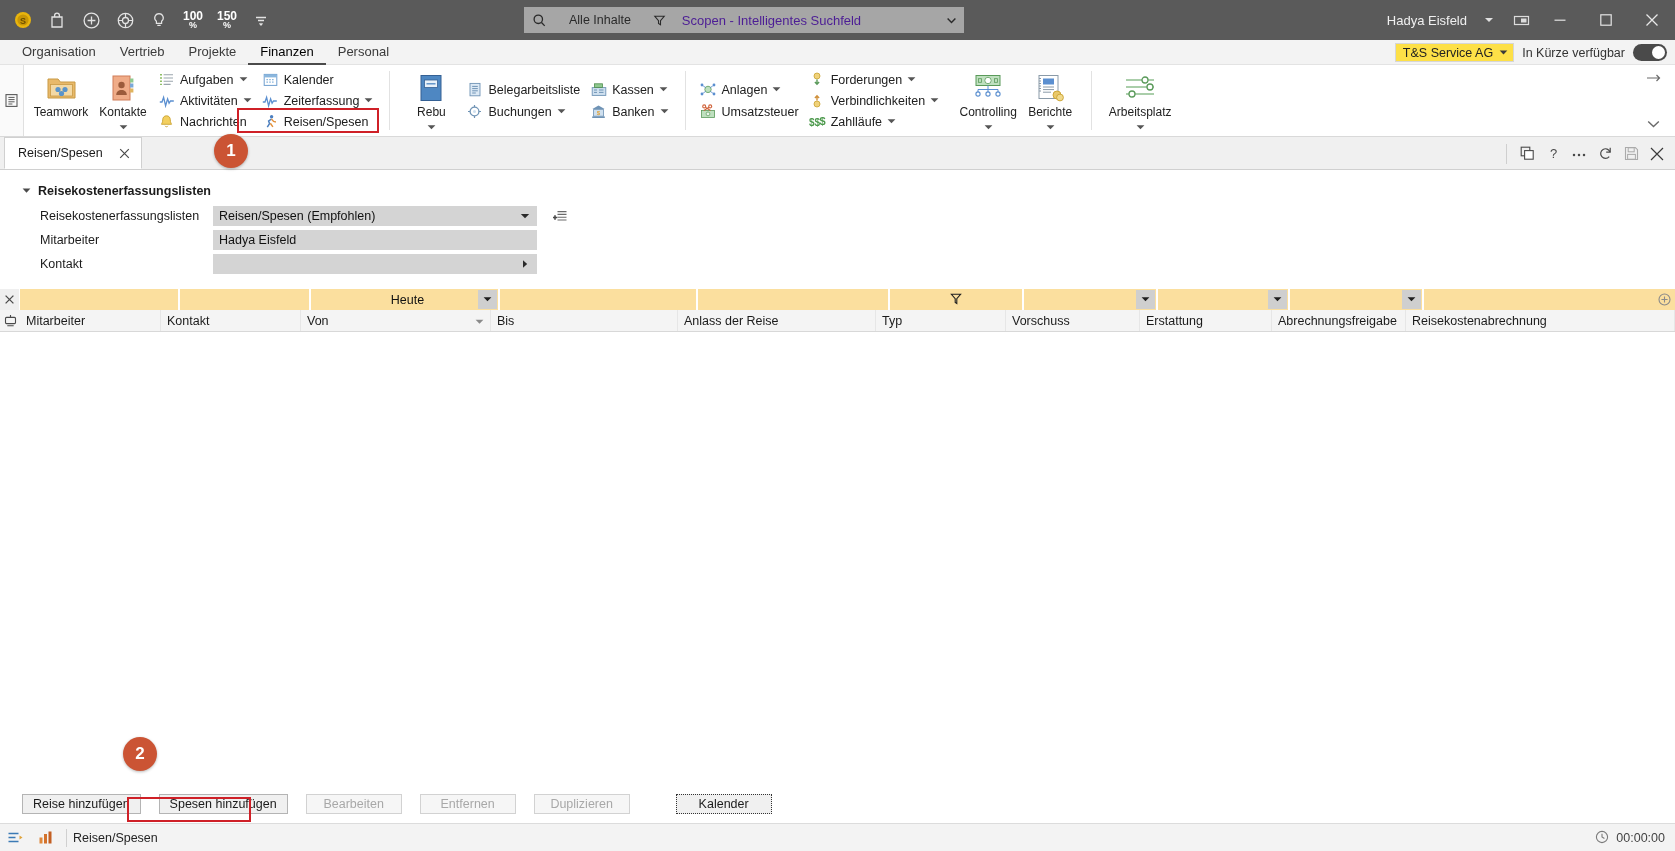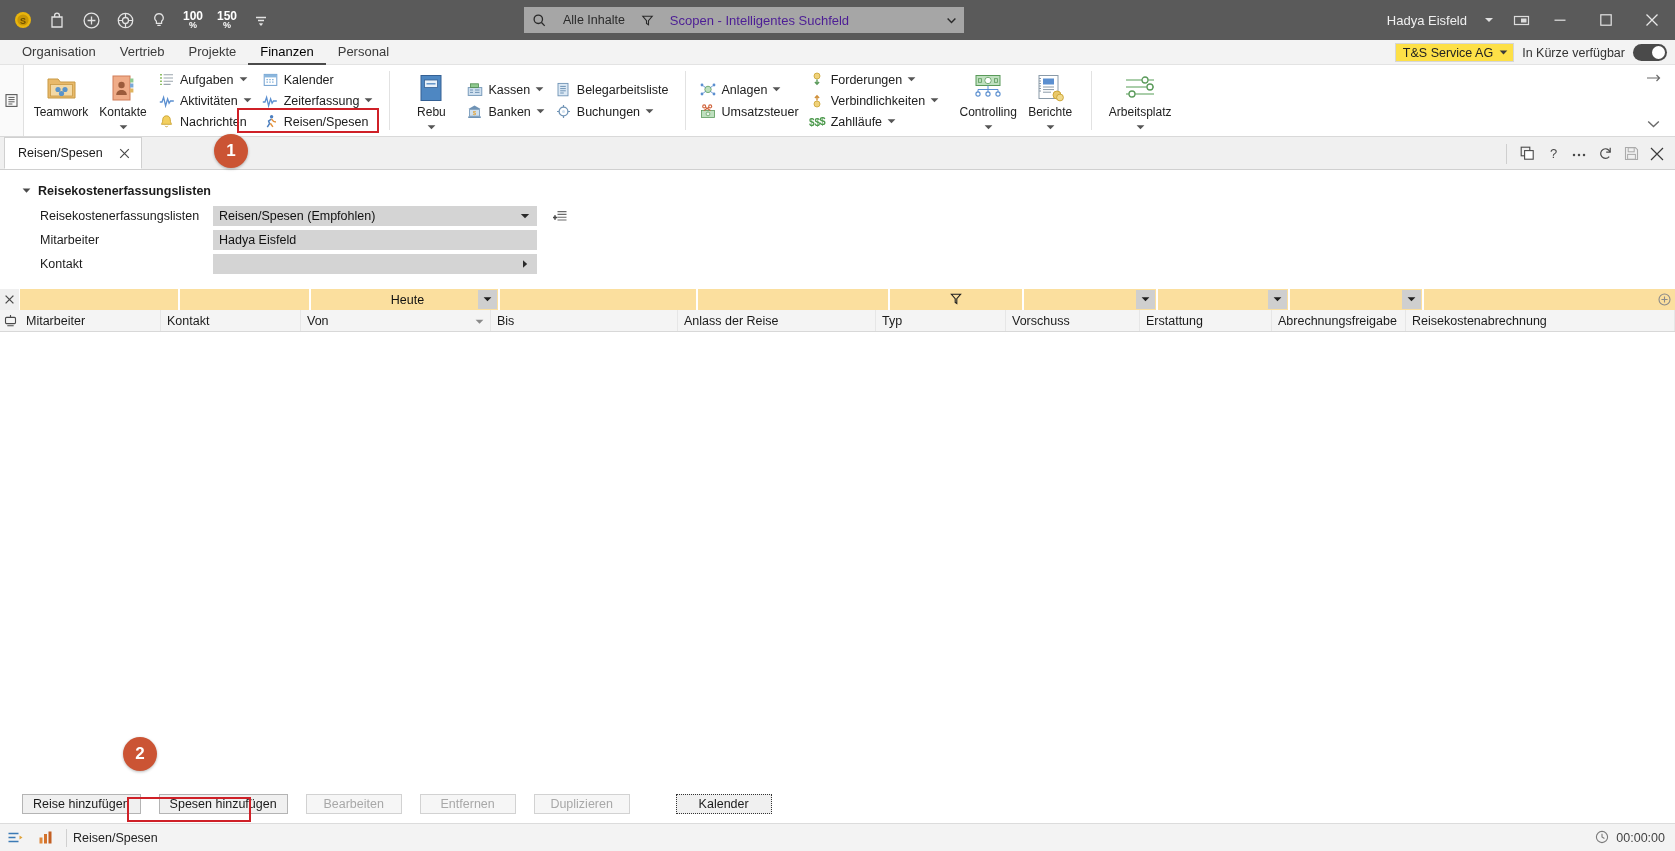--- a/index.html
+++ b/index.html
@@ -26,21 +26,21 @@
     cursor:pointer;
   }
   .tb-ico svg { display:block; }
   .pct { font-size:12px; font-weight:bold; line-height:1; text-align:center; color:#ffffff; }
   .pct small { display:block; font-size:9px; font-weight:bold; margin-top:-1px;}
 
   .searchwrap {
     position:absolute; left:524px; top:7px; width:440px; height:26px;
     background:#a6a6a6; display:flex; align-items:center;
   }
-  .search-scope { display:flex; align-items:center; gap:16px; padding-left:8px; color:#2a2a2a; font-size:12.5px; }
+  .search-scope { display:flex; align-items:center; gap:22px; padding-left:8px; color:#2a2a2a; font-size:12.5px; }
   .search-field { flex:1; padding-left:16px; color:#4c1d95; font-size:13px; }
   .search-caret {
     width:26px; height:26px; display:flex; align-items:center; justify-content:center;
   }
 
   .tb-right { position:absolute; right:0; top:0; height:40px; display:flex; align-items:center; }
   .user-name { font-size:13px; color:#f0f0f0; margin-right:6px; }
   .tb-btn { width:32px; height:40px; display:flex; align-items:center; justify-content:center; cursor:pointer; }
   .win-btn { width:46px; height:40px; display:flex; align-items:center; justify-content:center; cursor:pointer; }
 
@@ -442,20 +442,44 @@
         <div class="blabel">Rebu</div>
         <div class="bcaret">
           <svg width="9" height="7" viewBox="0 0 9 7">
               <path d="M0.6 1.3l3.9 4 3.9-4z" fill="#555"></path>
             </svg>
         </div>
       </div>
       <div class="col3">
         <div class="small-btn">
           <span class="ico">
+            <svg width="14" height="15" viewBox="0 0 14 15">
+                <rect x="2" y="1.4" width="10" height="12.4" fill="#dce9f5" stroke="#6f93b5" stroke-width=".9"></rect>
+                <path d="M4.2 4.4h5.6M4.2 6.6h5.6M4.2 8.8h5.6M4.2 11h3.6" stroke="#6f93b5" stroke-width="1"></path>
+              </svg>
+          </span>
+          <span class="slabel">Belegarbeitsliste</span>
+        </div>
+        <div class="small-btn">
+          <span class="ico">
+            <svg width="15" height="15" viewBox="0 0 15 15">
+                <circle cx="7.5" cy="7.5" r="4.4" fill="none" stroke="#6f93b5" stroke-width="1.3"></circle>
+                <circle cx="7.5" cy="7.5" r="1.5" fill="#cfe0ef"></circle>
+                <path d="M7.5 1v2M7.5 12v2M1 7.5h2M12 7.5h2" stroke="#6f93b5" stroke-width="1.2"></path>
+              </svg>
+          </span>
+          <span class="slabel">Buchungen</span>
+          <svg class="caret-dn" width="9" height="7" viewBox="0 0 9 7">
+              <path d="M0.6 1.3l3.9 4 3.9-4z" fill="#555"></path>
+            </svg>
+        </div>
+      </div>
+      <div class="col3">
+        <div class="small-btn">
+          <span class="ico">
             <svg width="16" height="15" viewBox="0 0 16 15">
                 <rect x="1.2" y="5.6" width="13.6" height="7.8" fill="#cfe0ef" stroke="#6f93b5" stroke-width=".9"></rect>
                 <rect x="3.4" y="1.8" width="8" height="3.6" fill="#8fc98f" stroke="#4e8c4e" stroke-width=".8"></rect>
                 <path d="M3 8h3M3 10.4h3M8 8h4.5M8 10.4h4.5" stroke="#6f93b5" stroke-width="1"></path>
               </svg>
           </span>
           <span class="slabel">Kassen</span>
           <svg class="caret-dn" width="9" height="7" viewBox="0 0 9 7">
               <path d="M0.6 1.3l3.9 4 3.9-4z" fill="#555"></path>
             </svg>
@@ -463,44 +487,20 @@
         <div class="small-btn">
           <span class="ico">
             <svg width="15" height="15" viewBox="0 0 15 15">
                 <path d="M7.5 1.6L1.4 5h12.2z" fill="#6f93b5"></path>
                 <rect x="2.4" y="5.6" width="10.2" height="6.6" fill="#cfe0ef" stroke="#6f93b5" stroke-width=".8"></rect>
                 <rect x="1.2" y="12.4" width="12.6" height="1.6" fill="#6f93b5"></rect>
                 <text x="7.5" y="10.6" font-size="6" fill="#e0a43b" text-anchor="middle" font-family="Liberation Sans" font-weight="bold">$</text>
               </svg>
           </span>
           <span class="slabel">Banken</span>
-          <svg class="caret-dn" width="9" height="7" viewBox="0 0 9 7">
-              <path d="M0.6 1.3l3.9 4 3.9-4z" fill="#555"></path>
-            </svg>
-        </div>
-      </div>
-      <div class="col3">
-        <div class="small-btn">
-          <span class="ico">
-            <svg width="14" height="15" viewBox="0 0 14 15">
-                <rect x="2" y="1.4" width="10" height="12.4" fill="#dce9f5" stroke="#6f93b5" stroke-width=".9"></rect>
-                <path d="M4.2 4.4h5.6M4.2 6.6h5.6M4.2 8.8h5.6M4.2 11h3.6" stroke="#6f93b5" stroke-width="1"></path>
-              </svg>
-          </span>
-          <span class="slabel">Belegarbeitsliste</span>
-        </div>
-        <div class="small-btn">
-          <span class="ico">
-            <svg width="15" height="15" viewBox="0 0 15 15">
-                <circle cx="7.5" cy="7.5" r="4.4" fill="none" stroke="#6f93b5" stroke-width="1.3"></circle>
-                <circle cx="7.5" cy="7.5" r="1.5" fill="#cfe0ef"></circle>
-                <path d="M7.5 1v2M7.5 12v2M1 7.5h2M12 7.5h2" stroke="#6f93b5" stroke-width="1.2"></path>
-              </svg>
-          </span>
-          <span class="slabel">Buchungen</span>
           <svg class="caret-dn" width="9" height="7" viewBox="0 0 9 7">
               <path d="M0.6 1.3l3.9 4 3.9-4z" fill="#555"></path>
             </svg>
         </div>
       </div>
     </div>
 
     <div class="rib-sep"></div>
 
     <div class="rib-group">

